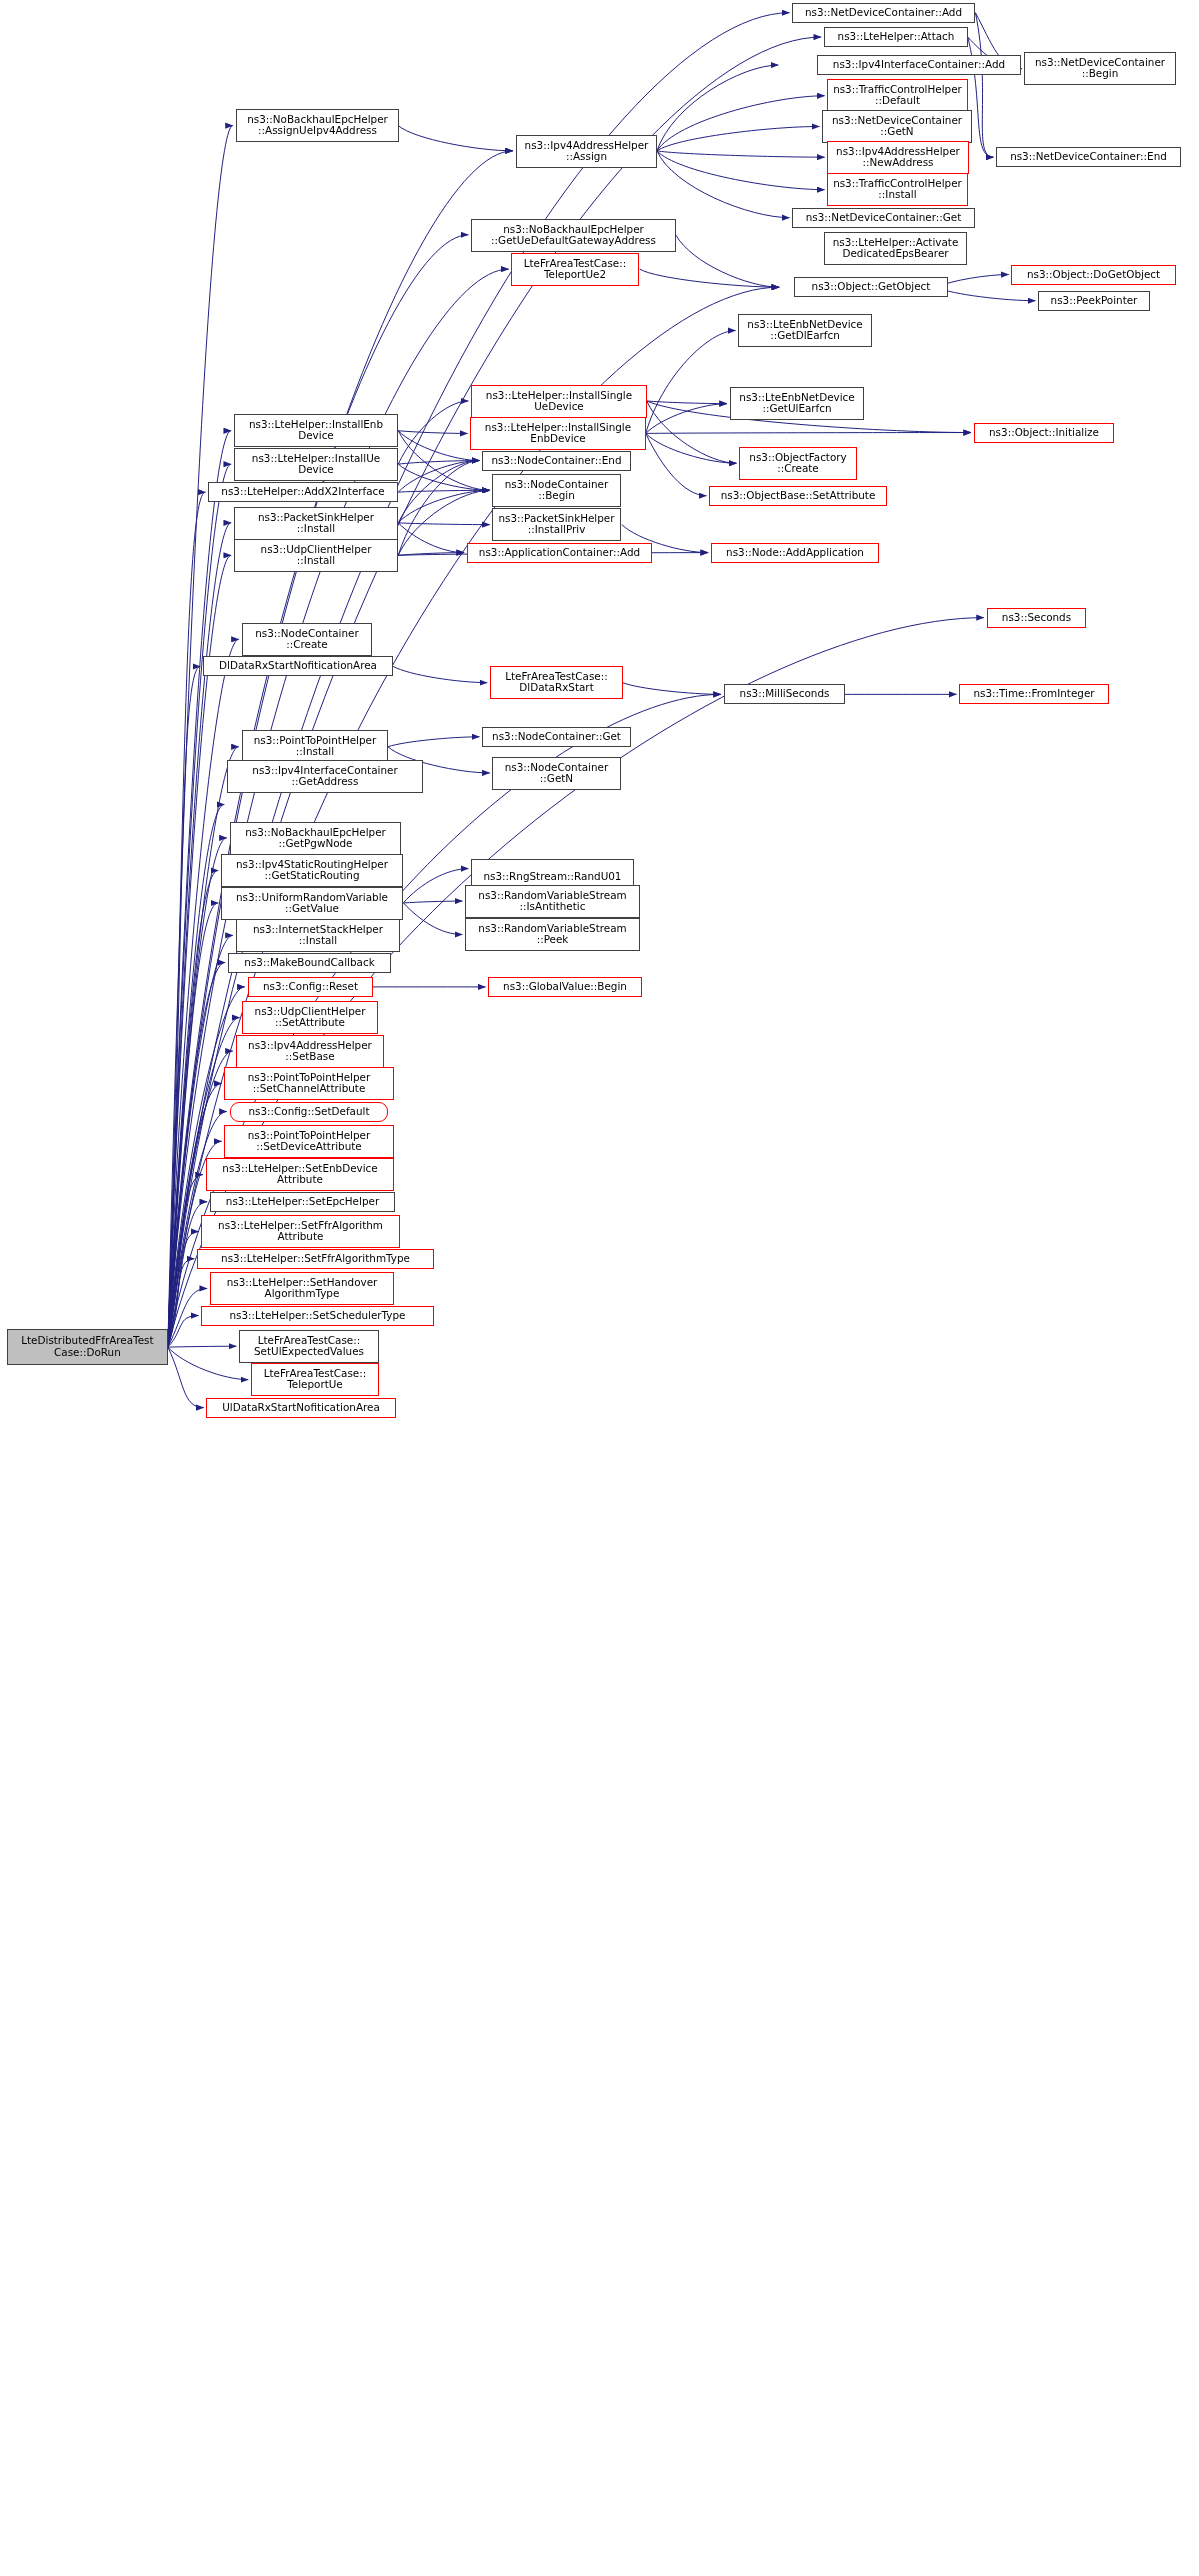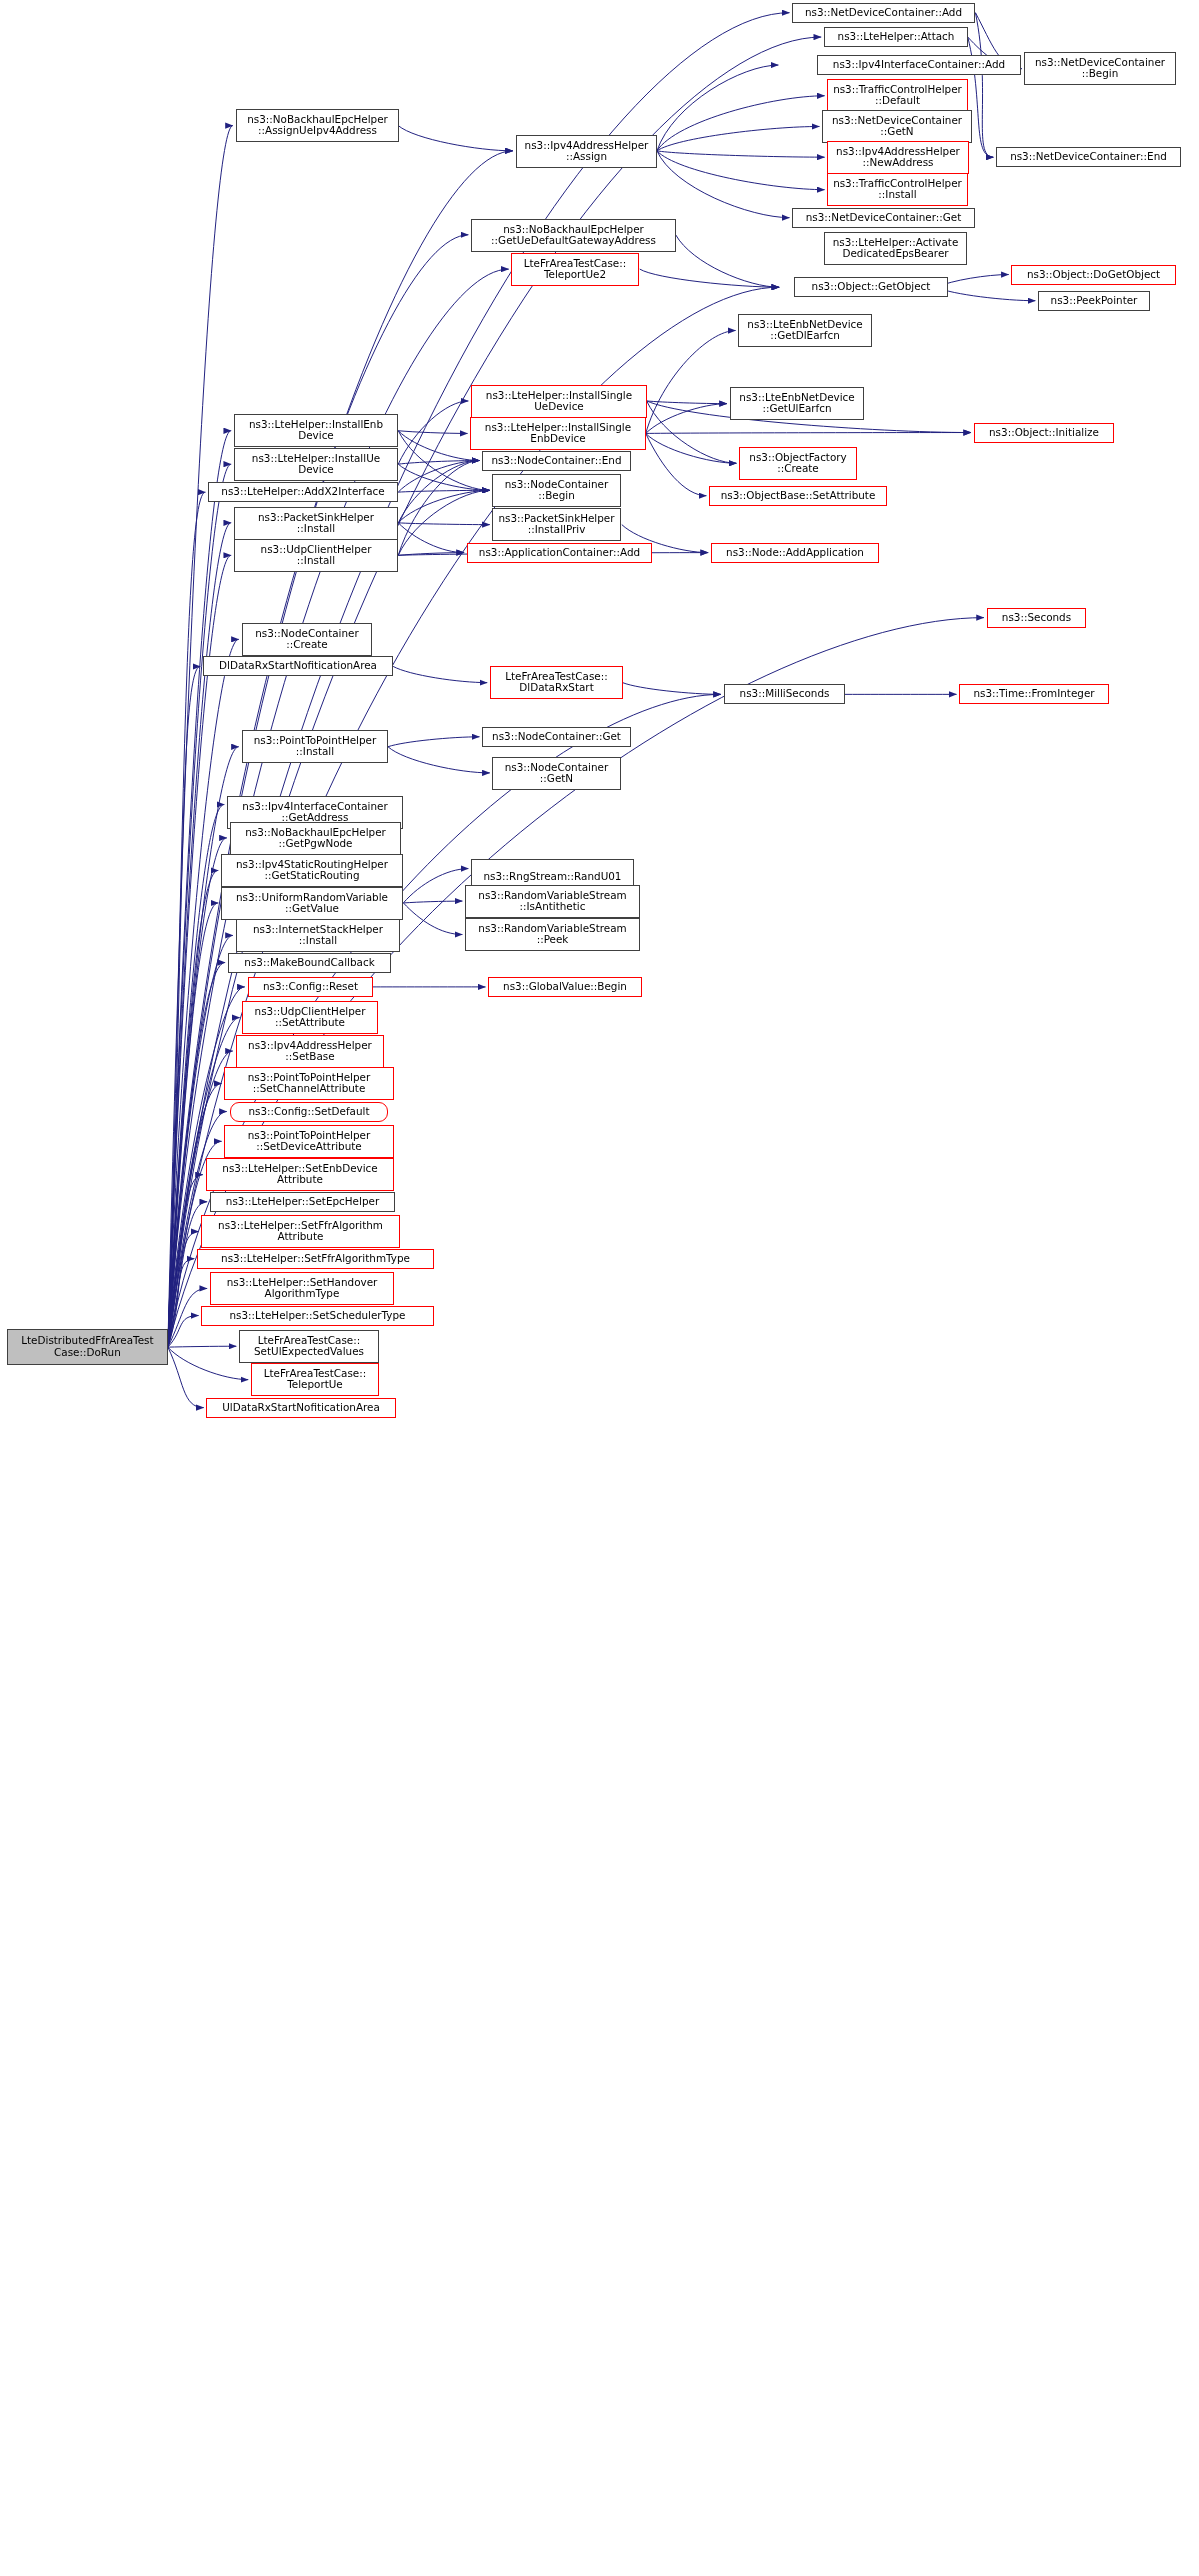--- a/index.html
+++ b/index.html
@@ -178,21 +178,21 @@
     <div class="node n-black" style="left: 203px; top: 656px; width: 190px; height: 20px;">DlDataRxStartNofiticationArea</div>
     <div class="node n-red" style="left: 490px; top: 666px; width: 133px; height: 32.5px;">LteFrAreaTestCase::
 DlDataRxStart</div>
     <div class="node n-black" style="left: 724px; top: 684px; width: 121px; height: 20px;">ns3::MilliSeconds</div>
     <div class="node n-red" style="left: 959px; top: 684px; width: 150px; height: 20px;">ns3::Time::FromInteger</div>
     <div class="node n-black" style="left: 242px; top: 730px; width: 146px; height: 32.5px;">ns3::PointToPointHelper
 ::Install</div>
     <div class="node n-black" style="left: 482px; top: 727px; width: 149px; height: 20px;">ns3::NodeContainer::Get</div>
     <div class="node n-black" style="left: 492px; top: 757px; width: 129px; height: 32.5px;">ns3::NodeContainer
 ::GetN</div>
-    <div class="node n-black" style="left: 227px; top: 760px; width: 176px; height: 32.5px; margin-top: 36px;">ns3::Ipv4InterfaceContainer
+    <div class="node n-black" style="left: 227px; top: 760px; width: 196px; height: 32.5px;">ns3::Ipv4InterfaceContainer
 ::GetAddress</div>
     <div class="node n-black" style="left: 230px; top: 822px; width: 171px; height: 32.5px;">ns3::NoBackhaulEpcHelper
 ::GetPgwNode</div>
     <div class="node n-black" style="left: 221px; top: 854px; width: 182px; height: 32.5px;">ns3::Ipv4StaticRoutingHelper
 ::GetStaticRouting</div>
     <div class="node n-black" style="left: 221px; top: 887px; width: 182px; height: 32.5px;">ns3::UniformRandomVariable
 ::GetValue</div>
     <div class="node n-black" style="left: 236px; top: 919px; width: 164px; height: 32.5px;">ns3::InternetStackHelper
 ::Install</div>
     <div class="node n-black" style="left: 228px; top: 953px; width: 163px; height: 20px;">ns3::MakeBoundCallback</div>

